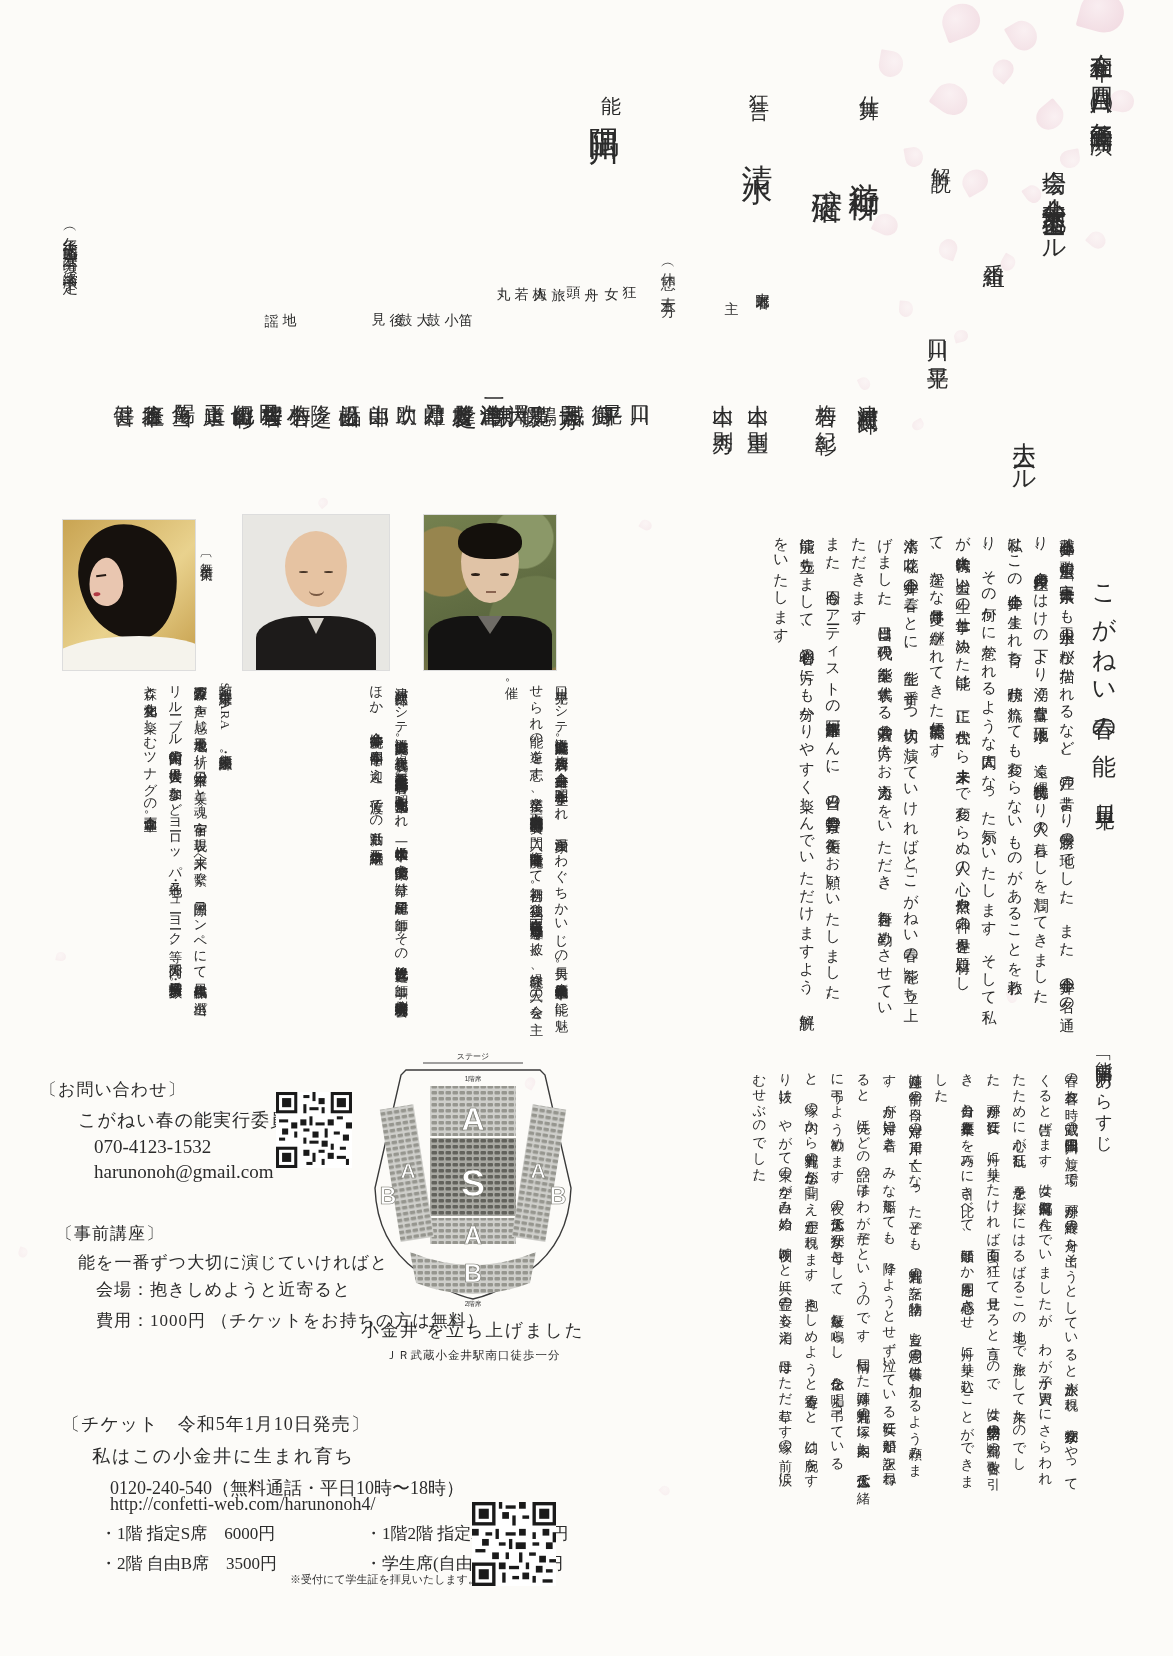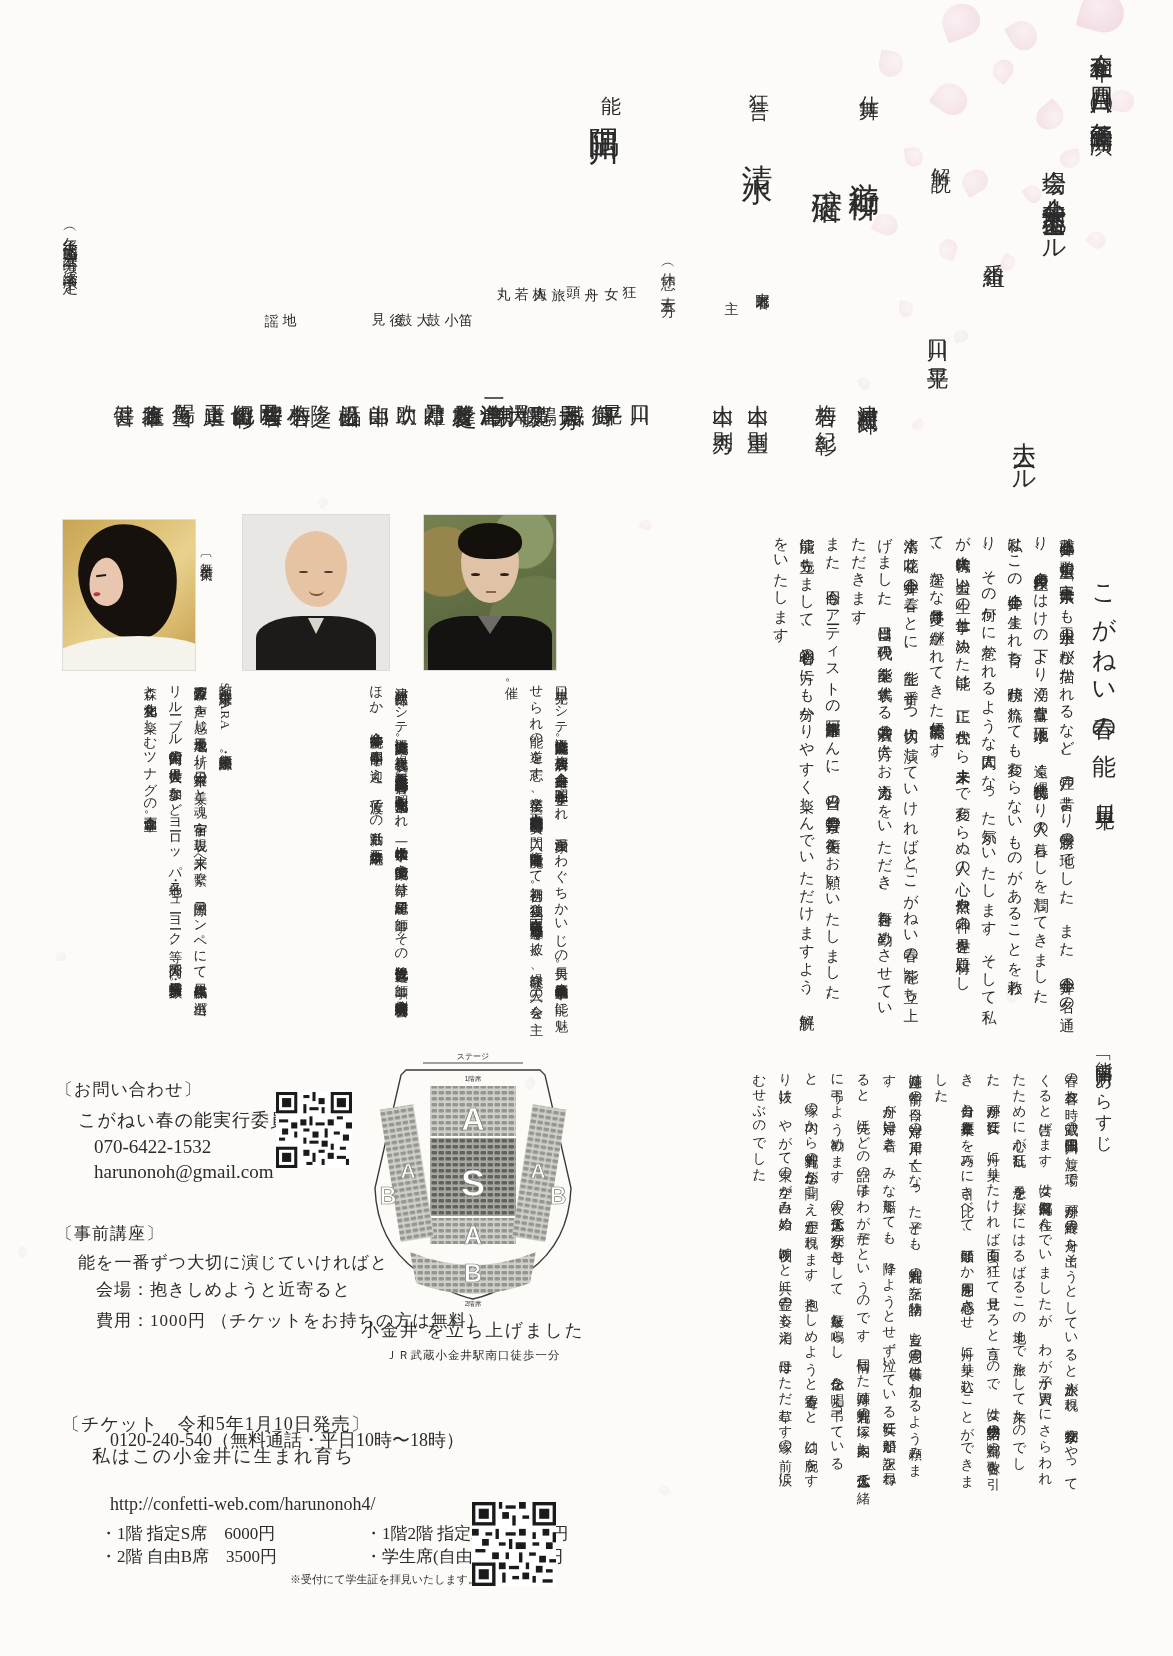--- a/index.html
+++ b/index.html
@@ -76,33 +76,33 @@
   .bio{position:absolute;top:676px;height:348px;font-size:13.5px;line-height:25px;letter-spacing:.5px;white-space:pre-line;}
   #bio1{left:56px;width:182px;}
   #bio2{left:234px;width:180px;}
   #bio3{left:412px;width:162px;}
   
   #syn-title{left:1094px;top:1048px;font-size:17px;letter-spacing:2px;}
   #syn-body{left:598px;top:1064px;width:486px;height:422px;font-size:13.5px;line-height:26px;
             letter-spacing:.5px;white-space:pre-line;}
   
   .bracket-head{font-size:17px;letter-spacing:1px;}
-  #contact-head{left:56px;top:1078px;}
+  #contact-head{left:40px;top:1078px;}
   #contact-org{left:78px;top:1108px;font-size:18px;letter-spacing:1px;}
   #contact-phone{left:94px;top:1136px;font-size:19px;}
   #contact-email{left:94px;top:1161px;font-size:19px;}
   #lecture-head{left:56px;top:1222px;}
   #lecture-intro{left:78px;top:1251px;font-size:17px;letter-spacing:1px;}
   #lecture-items{left:96px;top:1278px;font-size:17px;letter-spacing:1px;}
   #lecture-items .lecture-item{margin-bottom:8px;}
   #ticket-head{left:62px;top:1412px;font-size:18px;letter-spacing:1px;}
   #ticket-center{left:92px;top:1444px;font-size:18px;letter-spacing:2px;}
-  #ticket-phone{left:110px;top:1428px;font-size:18px;}
+  #ticket-phone{left:110px;top:1476px;font-size:18px;}
   #ticket-url{left:110px;top:1494px;font-size:18px;}
-  #price-grid{left:100px;top:1522px;display:grid;grid-template-columns:265px auto;font-size:17px;}
+  #price-grid{left:100px;top:1522px;display:grid;grid-template-columns:265px auto;row-gap:7px;font-size:17px;}
   #ticket-note{left:290px;top:1572px;font-size:11px;color:#333;}
   .qr{position:absolute;}
   #qr1{left:276px;top:1092px;width:76px;height:76px;}
   #qr2{left:472px;top:1502px;width:84px;height:84px;}
   
   #chart{left:368px;top:1048px;width:210px;height:262px;}
   #venue-name{left:360px;top:1318px;width:226px;text-align:center;font-size:17.5px;letter-spacing:2px;}
   #venue-access{left:360px;top:1348px;width:226px;text-align:center;font-size:11.5px;letter-spacing:1px;}
   
   .petal{position:absolute;background:radial-gradient(circle at 38% 38%,#f8e9ee,#ecccd7);border-radius:62% 62% 58% 8%;}
@@ -298,21 +298,21 @@
 森と和文化を楽しむツナグの森企画主宰。</div>
   <div class="v bio" id="bio2">津村 禮次郎　シテ方観世流能楽師。緑泉会代表。重要無形文化財（能楽総合）保持者。昭和十七年北九州市生まれ。一橋大学在学中に女流能楽師の草分け津村紀三子に師事、その後先代観世喜之に師事。定例公演「緑泉会例会」のほか、小金井薪能は今年四十回を迎え、佐渡での活動も三十数年継続。</div>
   <div class="v bio" id="bio3">川口 晃平　シテ方観世流能楽師。梅若会所属。小金井市出身。昭和五十一年生まれ。漫画家かわぐちかいじの長男。慶應義塾大学在学中に能に魅せられ能の道を志す。卒業後、五十六世梅若六郎（現四世梅若実）に入門、復曲能「降魔」にて初舞台。独立後、「石橋」「猩々乱」「道成寺」「望月」を披く。緑龍会、三人の会を主催。</div>
 
   <div class="v" id="syn-title">能「隅田川」あらすじ</div>
   <div class="v" id="syn-body">春の夕暮れ時、武蔵の国隅田川の渡し場で、舟頭が最終の舟を出そうとしていると旅人が現れ、女物狂がやってくると告げます。女は都北白河に住んでいましたが、わが子が人買いにさらわれたために心が狂乱し、息子を探しにはるばるこの地まで旅をして来たのでした。舟頭が狂女に、舟に乗りたければ面白く狂って見せろと言うので、女は伊勢物語の「都鳥」の古歌を引き、自分と在原業平とを巧みに引き比べて、船頭ほか周囲を感心させ、舟に乗り込むことができました。
 舟頭は一年前の今日、対岸の川岸で亡くなった子ども、梅若丸の話を物語り、皆も一周忌の供養に加わるよう頼みます。舟が対岸に着き、みな下船しても、降りようとせず泣いている狂女に船頭が訳を尋ねると、先ほどの話の子はわが子だというのです。同情した舟頭は梅若丸の塚に案内し、大念仏で一緒に弔うよう勧めます。夜の大念仏で狂女が母として、鉦鼓を鳴らし、念仏を唱え弔っていると、塚の内から梅若丸の念仏が聞こえ亡霊が現れます。抱きしめようと近寄ると、幻は腕をすり抜け、やがて東の空が白み始め、夜明けと共に亡霊の姿も消え、母はただ草むす塚の前、涙にむせぶのでした。</div>
 
   <div class="h bracket-head" id="contact-head">〔お問い合わせ〕</div>
   <div class="h" id="contact-org">こがねい春の能実行委員会</div>
-  <div class="h" id="contact-phone">070-6422-1532</div>
+  <div class="h" id="contact-phone">070-4123-1532</div>
   <div class="h" id="contact-email">harunonoh@gmail.com</div>
   <div class="qr" id="qr1">
     <svg viewBox="0 0 25 25" width="100%" height="100%">
       <rect width="25" height="25" fill="#fff"></rect>
       <g fill="#1a1a1a">
         <rect x="0" y="0" width="7" height="7"></rect>
           <rect x="18" y="0" width="7" height="7"></rect>
           <rect x="0" y="18" width="7" height="7"></rect>
         <rect x="1" y="1" width="5" height="5" fill="#fff"></rect>
           <rect x="19" y="1" width="5" height="5" fill="#fff"></rect>

